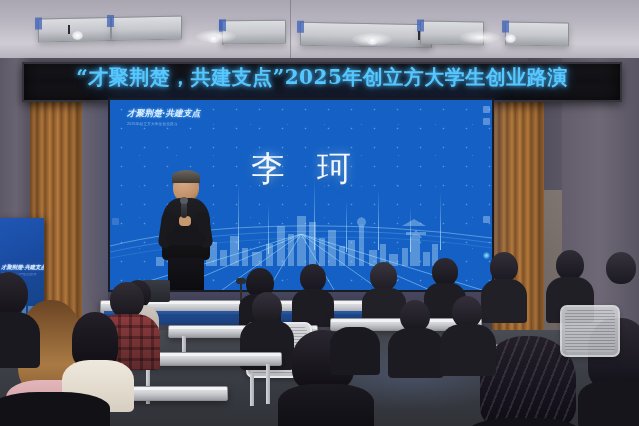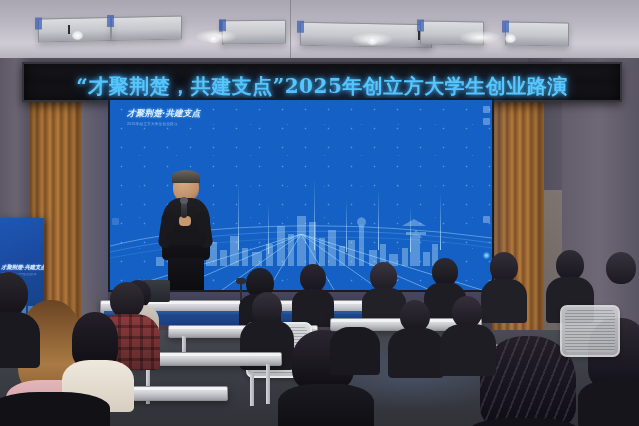--- a/index.html
+++ b/index.html
@@ -54,21 +54,21 @@
       linear-gradient(to bottom,#a06a34,#70441f);
     box-shadow:inset 0 0 18px rgba(0,0,0,.45);
   }
 
   
   .banner{
     position:absolute;left:22px;top:62px;width:596px;height:36px;
     background:linear-gradient(to bottom,#1b1b20 0%,#111115 45%,#17171c 100%);
     border:2px solid #35343c;
     box-shadow:0 3px 9px rgba(0,0,0,.55), inset 0 0 16px rgba(0,0,0,.8);
-    display:flex;align-items:flex-end;justify-content:center;
+    display:flex;align-items:flex-start;justify-content:center;
     overflow:hidden;
   }
   .banner-text{
     color:#56c8ff;
     font-family:"DejaVu Serif","Liberation Serif",serif;
     font-size:20px;font-weight:700;letter-spacing:.5px;white-space:nowrap;
     text-shadow:0 0 5px rgba(86,200,255,.95),0 0 12px rgba(40,150,255,.6);
   }
 
   
@@ -246,20 +246,21 @@
       <div class="tick" style="left:236px;top:100px;height:52px;"></div>
       <div class="tick" style="left:268px;top:88px;height:62px;"></div>
       <div class="tick" style="left:300px;top:106px;height:46px;"></div>
       <div class="tick" style="left:330px;top:92px;height:58px;"></div>
 
       <div class="slide-logo">
         <div class="slide-logo-main">才聚荆楚·共建支点</div>
         <div class="slide-logo-sub">2025年创立方大学生创业路演</div>
       </div>
 
+      <div class="slide-name">李珂</div>
 
       <svg class="swoosh" viewBox="0 0 382 48" preserveAspectRatio="none">
         <path d="M0,34 C90,12 230,6 382,26" stroke="rgba(190,235,255,.8)" stroke-width="1.1" fill="none"></path>
         <path d="M0,40 C100,18 245,11 382,31" stroke="rgba(150,215,255,.5)" stroke-width="1" fill="none"></path>
         <path d="M0,46 C110,25 255,17 382,36" stroke="rgba(130,200,255,.35)" stroke-width="1" fill="none"></path>
       </svg>
 
       <svg class="skyline" viewBox="0 0 382 62" preserveAspectRatio="none">
         <g fill="rgba(205,240,255,.85)">
           <rect x="96" y="38" width="11" height="24"></rect>

